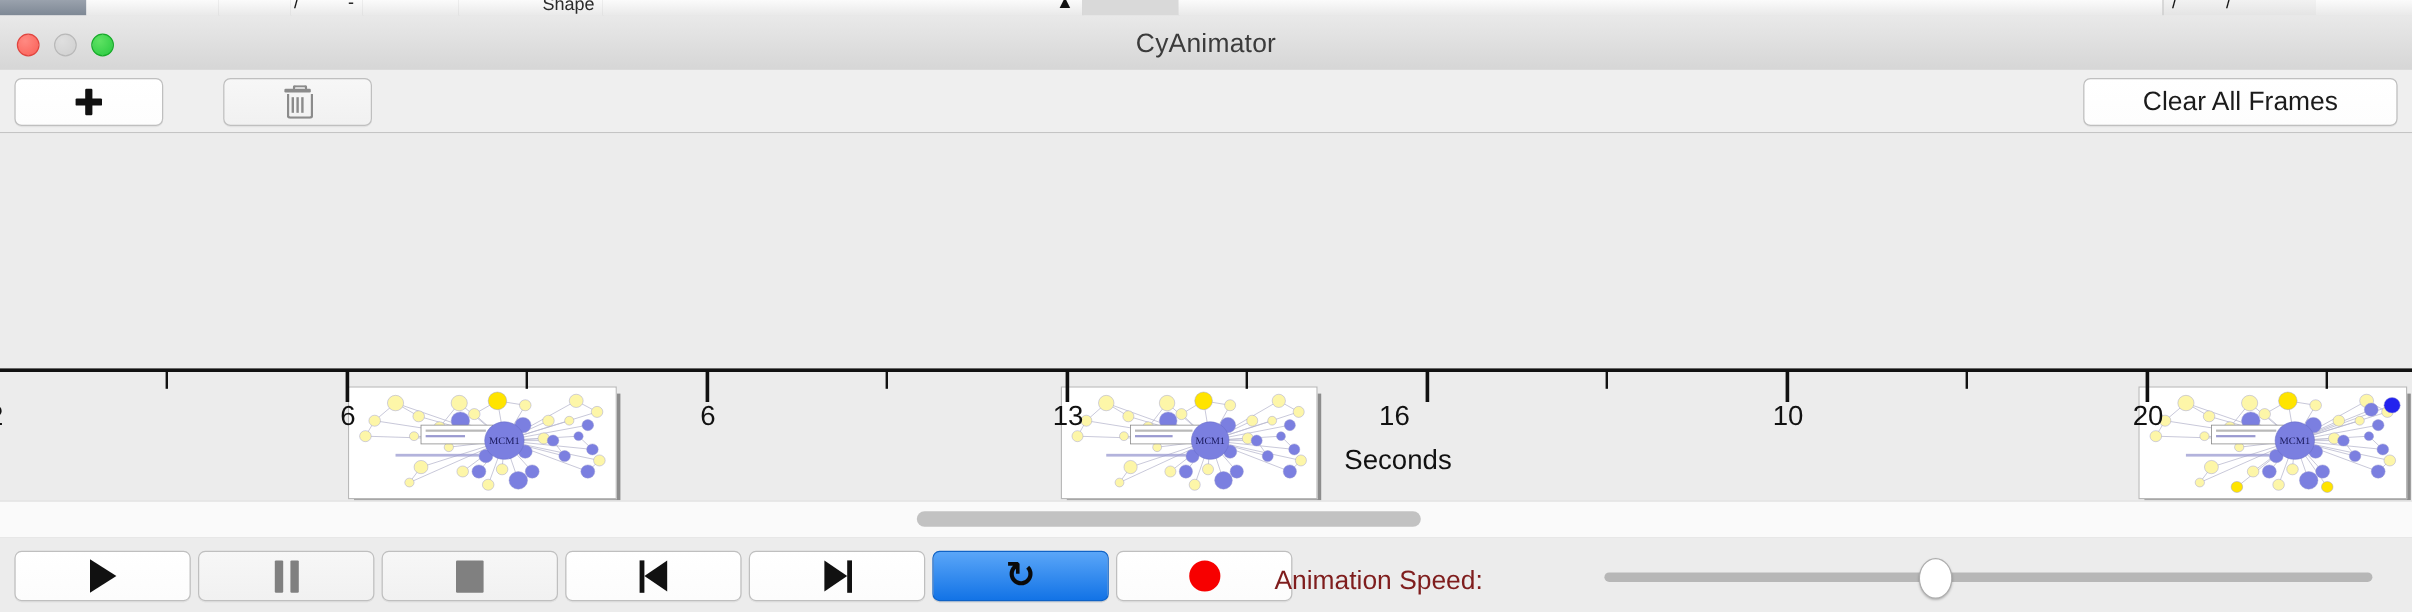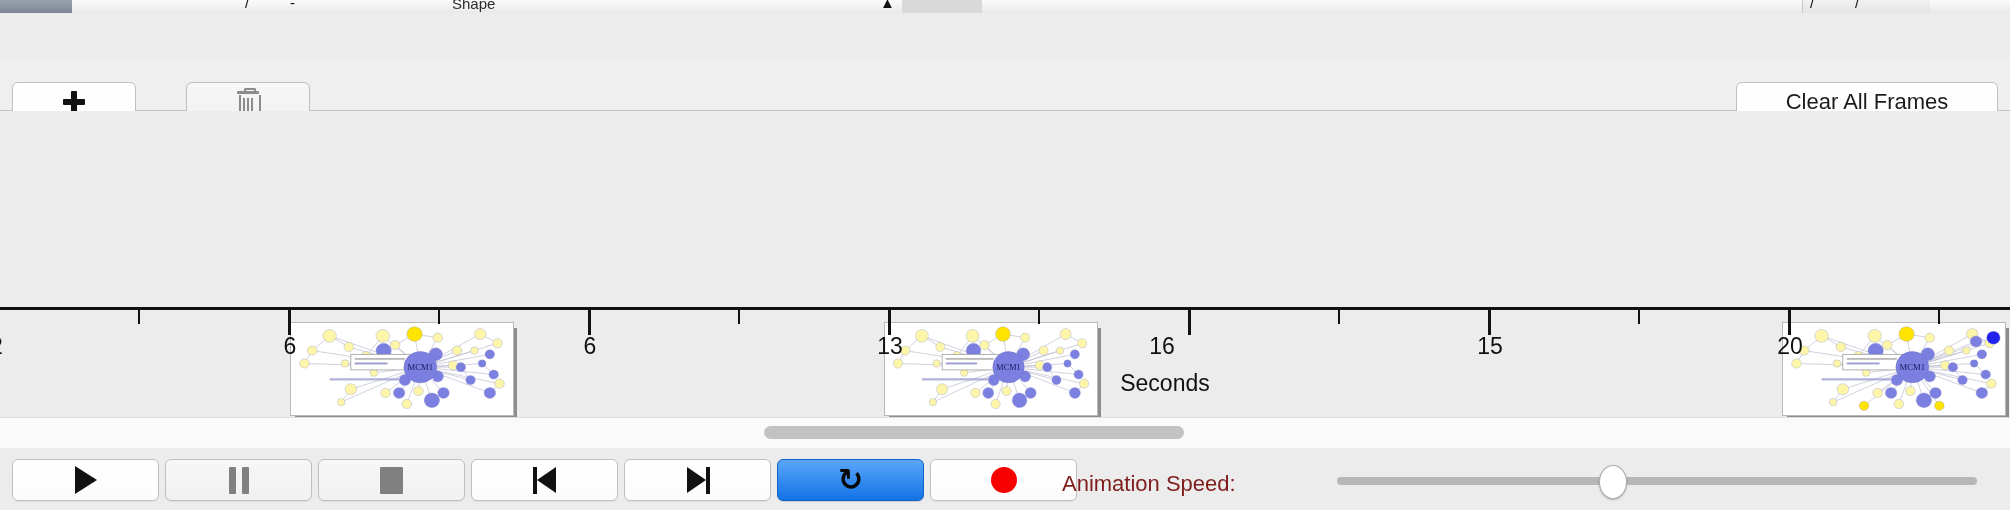--- a/index.html
+++ b/index.html
@@ -41,21 +41,21 @@
     line-height:45px;text-align:center;
     font-size:22px;color:#3b3b3b;letter-spacing:.2px;
   }
 
   
   .toolbar{
     position:absolute;left:0;top:58px;width:2010px;height:52px;
     background:#efefef;border-bottom:1px solid #c4c4c4;
   }
   .tbtn{
-    position:absolute;top:24px;height:38px;border-radius:6px;
+    position:absolute;top:7px;height:38px;border-radius:6px;
     border:1px solid #bfbfbf;
     display:flex;align-items:center;justify-content:center;
     box-shadow:0 1px 0 rgba(0,0,0,.05);
   }
   .tbtn.on{background:linear-gradient(180deg,#ffffff,#fdfdfd);}
   .tbtn.off{background:linear-gradient(180deg,#f7f7f7,#f1f1f1);}
   #btn-add{left:12px;width:122px;}
   #btn-del{left:186px;width:122px;}
   #btn-clear{right:12px;width:260px;}
   .plus{position:relative;width:24px;height:24px;}
@@ -166,20 +166,26 @@
     <div class="glyph" style="left:290px;">-</div>
     <div class="bgtext" style="left:452px;">Shape</div>
     <div class="tabblock" style="left:902px;width:80px;background:#d9d9d9;"></div>
     <div class="tabblock" style="left:982px;width:820px;"></div>
     <div class="glyph" style="left:880px;">▲</div>
     <div class="glyph" style="left:1810px;">/</div>
     <div class="glyph" style="left:1855px;">/</div>
     <div class="tabblock" style="left:1930px;width:80px;"></div>
   </div>
 
+  <div class="titlebar">
+    <div class="traffic tl-close"></div>
+    <div class="traffic tl-min"></div>
+    <div class="traffic tl-max"></div>
+    <div class="win-title">CyAnimator</div>
+  </div>
 
   <div class="toolbar">
     <div class="tbtn on" id="btn-add">
       <span class="plus"></span>
     </div>
     <div class="tbtn off" id="btn-del">
       <span class="trash">
         <span class="hdl"></span>
           <span class="lid"></span>
           <span class="can"></span>
@@ -507,21 +513,21 @@
         <div class="tick-label" style="left: -10px;">12</div>
         <div class="tick major" style="left: 288px;"></div>
         <div class="tick-label" style="left: 290px;">6</div>
         <div class="tick major" style="left: 588px;"></div>
         <div class="tick-label" style="left: 590px;">6</div>
         <div class="tick major" style="left: 888px;"></div>
         <div class="tick-label" style="left: 890px;">13</div>
         <div class="tick major" style="left: 1188px;"></div>
         <div class="tick-label" style="left: 1162px; text-align: right;">16</div>
         <div class="tick major" style="left: 1488px;"></div>
-        <div class="tick-label" style="left: 1490px;">15</div>
+        <div class="tick-label" style="left: 1490px;">10</div>
         <div class="tick major" style="left: 1788px;"></div>
         <div class="tick-label" style="left: 1790px;">20</div>
       </div>
     <div class="axis-title" id="axis-title" style="left: 1165px;">Seconds</div>
   </div>
 
   <div class="scrollrow">
     <div class="scrollthumb" style="left: 763.8px;"></div>
   </div>
 

